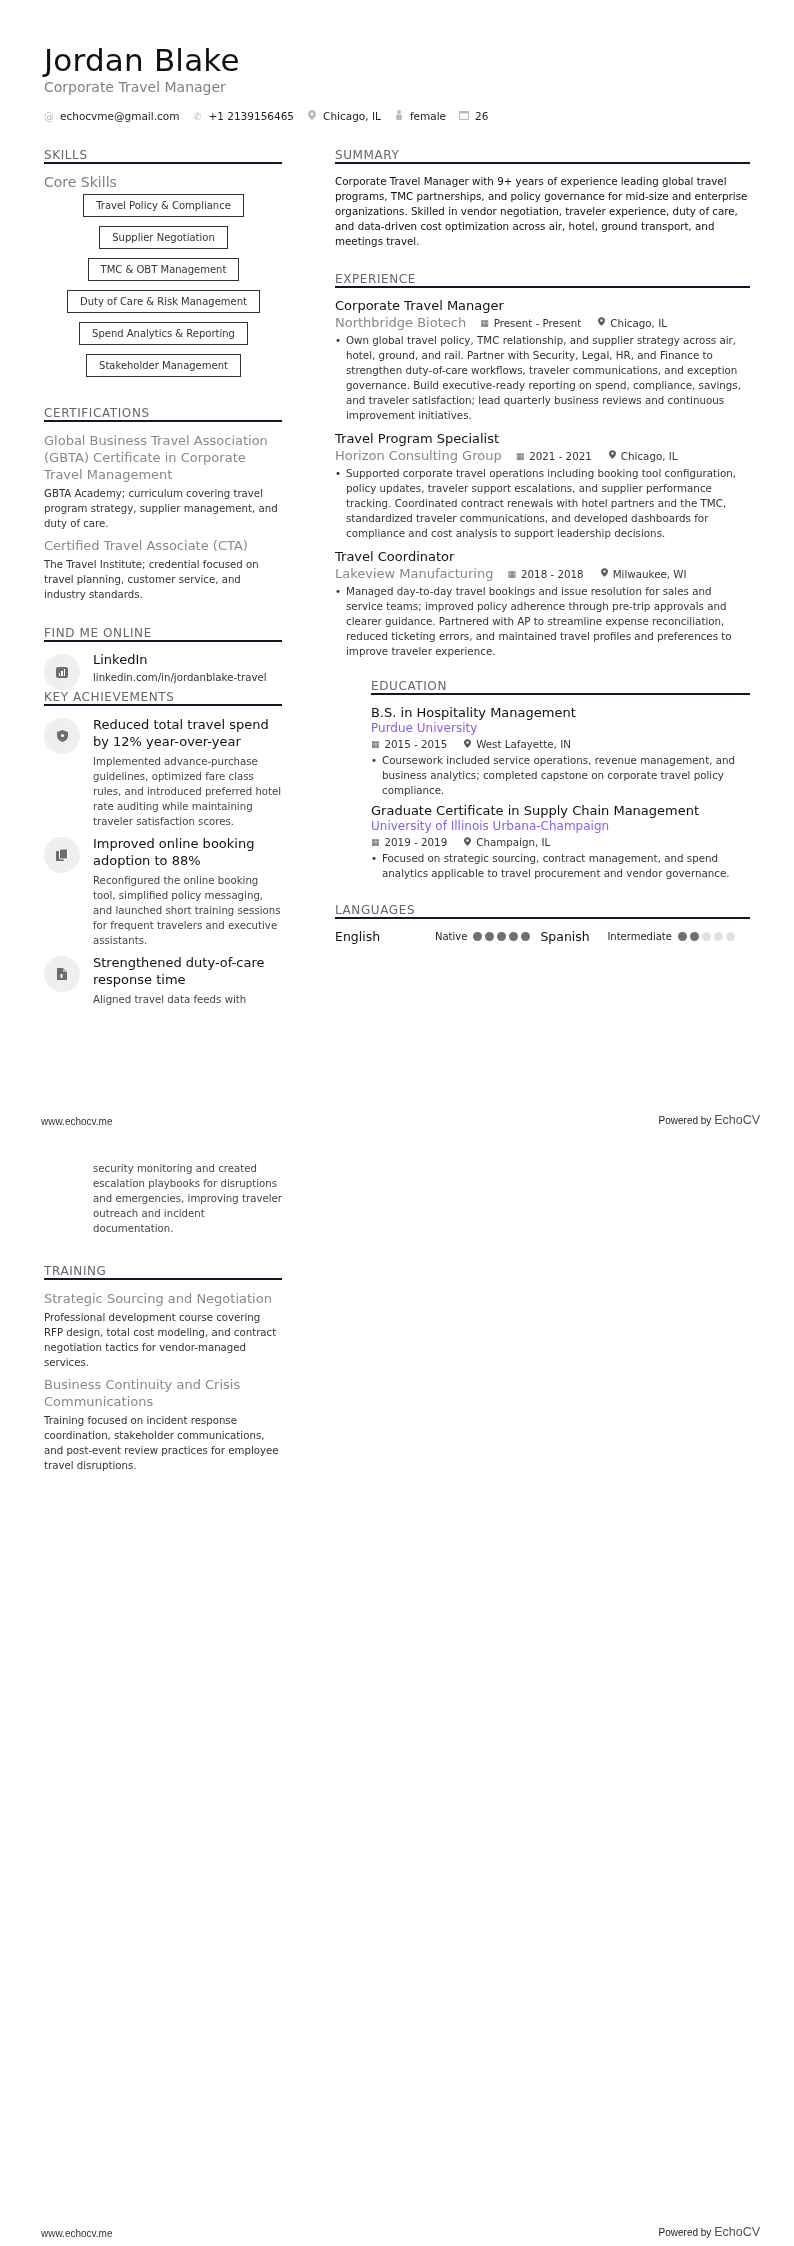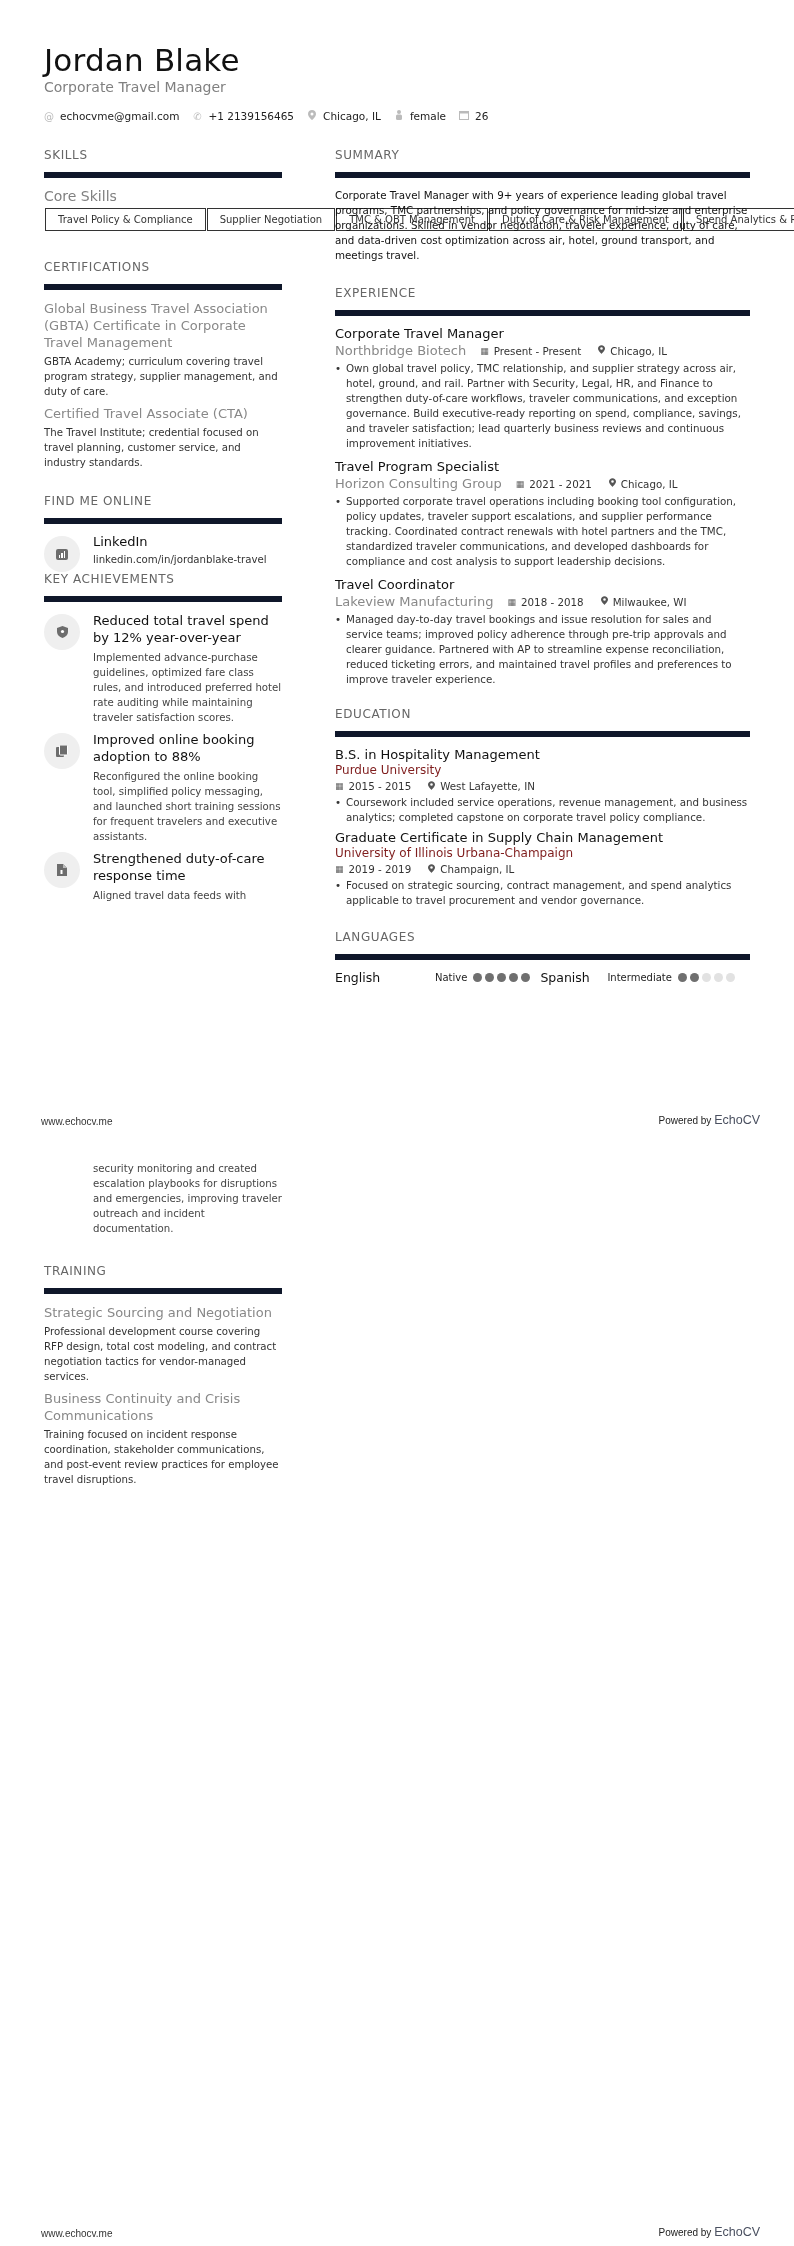--- a/index.html
+++ b/index.html
@@ -10,26 +10,26 @@
   .name { position: absolute; left: 44px; top: 42px; font-family: "DejaVu Sans", sans-serif; font-size: 31px; font-weight: 400; color: #111; letter-spacing: 0.2px; }
   .title { position: absolute; left: 44px; top: 79px; font-size: 14px; color: #808080; font-family: "DejaVu Sans", sans-serif; }
   .contacts { position: absolute; left: 44px; top: 110px; display: flex; align-items: center; font-size: 10.5px; color: #222; }
   .contact { display: flex; align-items: center; margin-right: 13px; }
   .contact .ci { color: #bbb; font-size: 10px; margin-right: 6px; width: 10px; text-align: center; }
 
   
   .left { position: absolute; left: 44px; top: 148px; width: 238px; }
   .right { position: absolute; left: 335px; top: 148px; width: 415px; }
 
-  .section-title { font-size: 12px; color: #666; letter-spacing: 0.6px; text-transform: uppercase; padding-bottom: 10px; border-bottom: 6px solid #0f172a; margin-bottom: 10px; }
+  .section-title { font-size: 12px; color: #666; letter-spacing: 0.6px; text-transform: uppercase; padding-bottom: 0; border-bottom: 2px solid #0f172a; margin-bottom: 10px; }
 
   
   .subhead { font-size: 14px; color: #808080; margin-bottom: 4px; }
   .skill-tag { display: inline-block; border: 1px solid #333; font-size: 10px; color: #333; padding: 5px 12px; margin-bottom: 9px; margin-left: 1px; white-space: nowrap; }
-  .skill-list { display: flex; flex-direction: row; align-items: center; }
+  .skill-list { display: flex; flex-direction: column; align-items: center; }
 
   
   .cert-name { font-size: 13px; color: #888; line-height: 17px; margin-bottom: 3px; }
   .cert-desc { font-size: 10.2px; color: #333; line-height: 15px; margin-bottom: 6px; }
 
   
   .online-item { display: flex; align-items: flex-start; }
   .icon-circle { width: 36px; height: 36px; border-radius: 50%; background: #efefef; display: flex; align-items: center; justify-content: center; flex-shrink: 0; margin-right: 13px; margin-top: 2px; }
   .icon-sq { width: 12px; height: 11px; background: #6d6d6d; border-radius: 2px; display: flex; align-items: flex-end; justify-content: center; padding: 2px; gap: 1px; }
   .icon-sq i { display: block; width: 1.5px; background: #fff; }
@@ -49,21 +49,21 @@
   .job-meta { display: flex; align-items: center; margin-bottom: 3px; }
   .company { font-size: 13px; color: #888; margin-right: 14px; }
   .meta-item { font-size: 10.3px; color: #333; display: flex; align-items: center; margin-right: 17px; }
   .meta-icon { color: #666; font-size: 9px; margin-right: 5px; }
   .bullets { list-style: none; }
   .bullets li { position: relative; padding-left: 11px; font-size: 10.3px; color: #333; line-height: 15px; }
   .bullets li::before { content: "•"; position: absolute; left: 0; top: 0; color: #333; }
 
   .edu { margin-bottom: 5px; }
   .edu-degree { font-size: 13px; color: #111; margin-bottom: 1px; }
-  .edu-school { font-size: 12px; color: #7f1d1d; margin-bottom: 3px; }
+  .edu-school { font-size: 12px; color: #8b5cf6; margin-bottom: 3px; }
   .edu-meta { display: flex; align-items: center; margin-bottom: 3px; }
 
   .langs { display: flex; align-items: center; }
   .lang { display: flex; align-items: center; }
   .lang-name { font-size: 12.5px; color: #111; }
   .lang-level { font-size: 10px; color: #222; margin-right: 6px; }
   .dots { display: flex; gap: 3px; }
   .dot { width: 9px; height: 9px; border-radius: 50%; background: #6f6f6f; }
   .dot.off { background: #e2e2e2; }
 
@@ -260,21 +260,21 @@
               </svg></span>
             <span>Milwaukee, WI</span>
           </span>
       </div>
       <ul class="bullets">
           <li>Managed day-to-day travel bookings and issue resolution for sales and service teams; improved policy adherence through pre-trip approvals and clearer guidance. Partnered with AP to streamline expense reconciliation, reduced ticketing errors, and maintained travel profiles and preferences to improve traveler experience.</li>
         </ul>
     </div>
   </section>
 
-  <section style="margin-bottom:22px;">
+  <section style="margin-bottom:22px;margin-left:36px;">
     <div class="section-title">EDUCATION</div>
     <div class="edu">
       <div class="edu-degree">B.S. in Hospitality Management</div>
       <div class="edu-school">Purdue University</div>
       <div class="edu-meta">
         <span class="meta-item">
             <span class="meta-icon">▦</span>
             <span>2015 - 2015</span>
           </span>
         <span class="meta-item">

